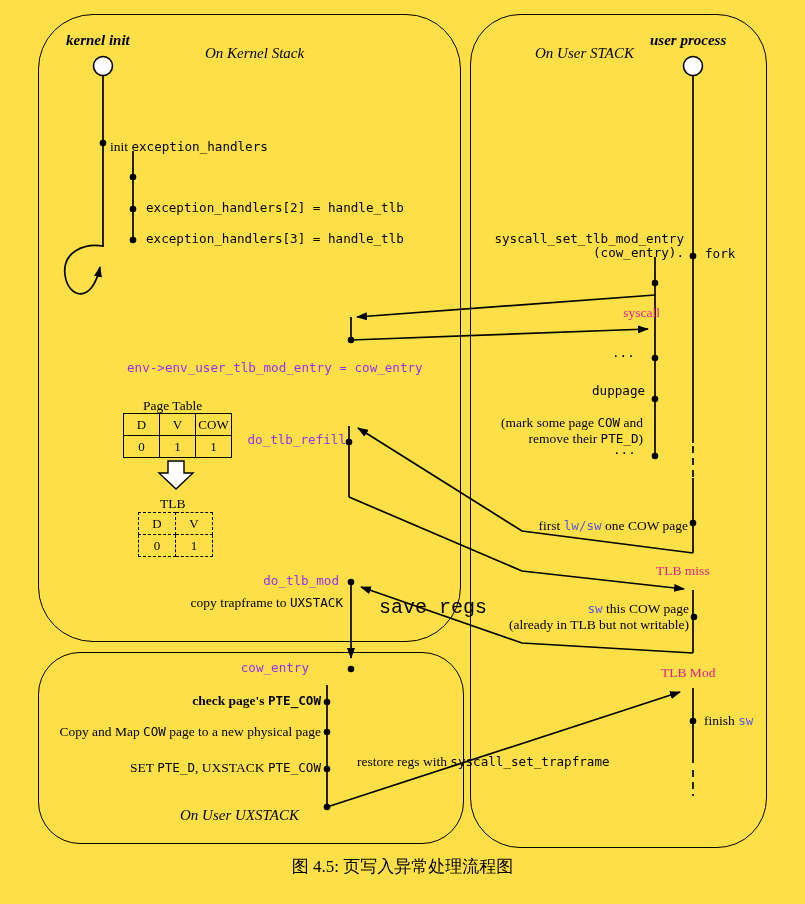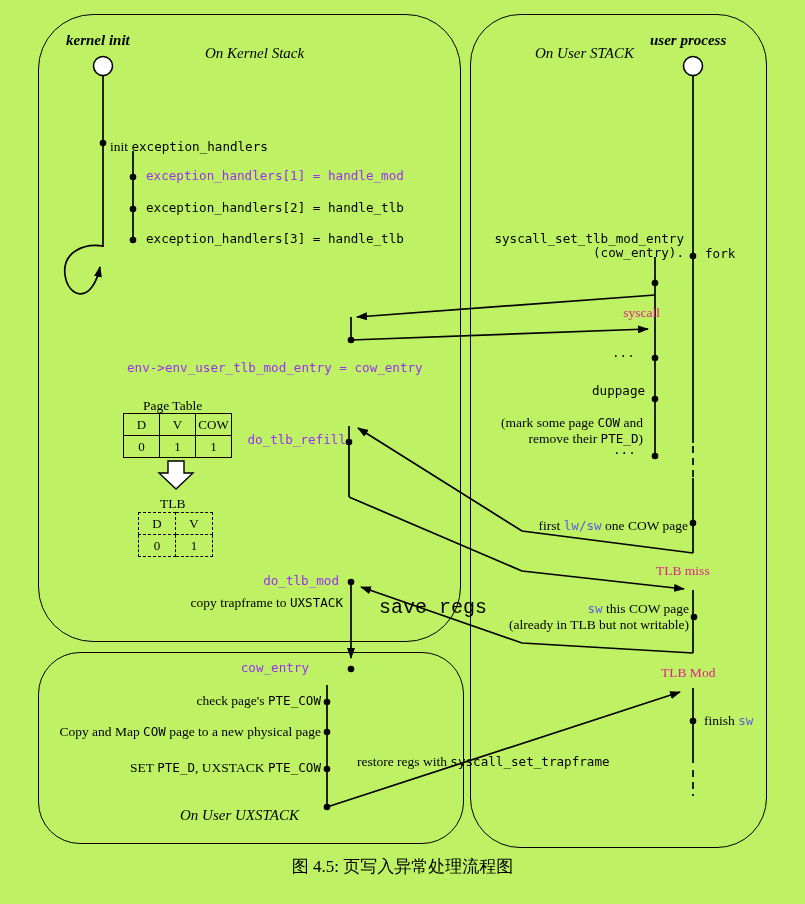--- a/index.html
+++ b/index.html
@@ -1,16 +1,16 @@
 <!DOCTYPE html>
 <html><head>
 <meta charset="utf-8">
 <style>
   html,body{margin:0;padding:0;background:#fff;}
-  #stage{position:relative;width:805px;height:904px;background:#bef264;overflow:hidden;
+  #stage{position:relative;width:805px;height:904px;background:#fde047;overflow:hidden;
          font-family:"Liberation Serif", serif;color:#000;}
   .box{position:absolute;border:1.4px solid #000;background:transparent;}
   #svglayer{position:absolute;left:0;top:0;z-index:2;}
   .lbl{position:absolute;z-index:3;white-space:nowrap;line-height:1.15;}
   .ser{font-family:"Liberation Serif", serif;font-size:13.5px;}
   .mono{font-family:"DejaVu Sans Mono", monospace;font-size:12.6px;}
   .it{font-style:italic;}
   .bi{font-style:italic;font-weight:bold;}
   .title{font-size:15px;}
   .rt{text-align:right;}
@@ -103,21 +103,20 @@
   </svg>
 
   <div class="lbl bi title" style="left:66px;top:32px;">kernel init</div>
   <div class="lbl it title" style="left:205px;top:45px;">On Kernel Stack</div>
   <div class="lbl it title" style="left:535px;top:45px;">On User STACK</div>
   <div class="lbl bi title" style="left:650px;top:32px;">user process</div>
 
   <div class="lbl" style="left:110px;top:137px;">
     <span class="ser">init </span><span class="mono">exception_handlers</span>
   </div>
-  <div class="lbl mono" style="left: 146px; top: 169px; color: rgb(154, 48, 240);">exception_handlers[1] = handle_mod</div>
   <div class="lbl mono" style="left:146px;top:201px;">exception_handlers[2] = handle_tlb</div>
   <div class="lbl mono" style="left:146px;top:232px;">exception_handlers[3] = handle_tlb</div>
 
   <div class="lbl mono rt" style="right:121px;top:232px;">
     <span>syscall_set_tlb_mod_entry</span><br>
     <span>(cow_entry).</span>
   </div>
   <div class="lbl mono" style="left:705px;top:247px;">fork</div>
   <div class="lbl ser" style="right: 145px; top: 305px; color: rgb(224, 33, 138);">syscall</div>
 
@@ -178,21 +177,21 @@
     <span>copy trapframe to </span><span class="mono">UXSTACK</span>
   </div>
   <div class="lbl ser" style="left:379px;top:596px;font-size:20px;font-family:Liberation Mono, monospace;">save regs</div>
 
   <div class="lbl ser" style="left: 661px; top: 665px; color: rgb(224, 33, 138);">TLB Mod</div>
   <div class="lbl ser" style="left:704px;top:713px;">
     <span>finish </span><span class="mono" style="color: rgb(91, 91, 224);">sw</span>
   </div>
 
   <div class="lbl mono rt" style="right: 496px; top: 661px; color: rgb(154, 48, 240);">cow_entry</div>
-  <div class="lbl ser rt" style="right:484px;top:693px;">
+  <div class="lbl ser rt" style="right:484px;top:693px;font-weight:bold;">
     <span>check page's </span><span class="mono">PTE_COW</span>
   </div>
   <div class="lbl ser rt" style="right:484px;top:724px;">
     <span>Copy and Map </span><span class="mono">COW</span><span> page to a new physical page</span>
   </div>
   <div class="lbl ser rt" style="right:484px;top:760px;">
     <span>SET </span><span class="mono">PTE_D</span><span>, UXSTACK </span><span class="mono">PTE_COW</span>
   </div>
   <div class="lbl ser" style="left:357px;top:754px;">
     <span>restore regs with </span><span class="mono">syscall_set_trapframe</span>

